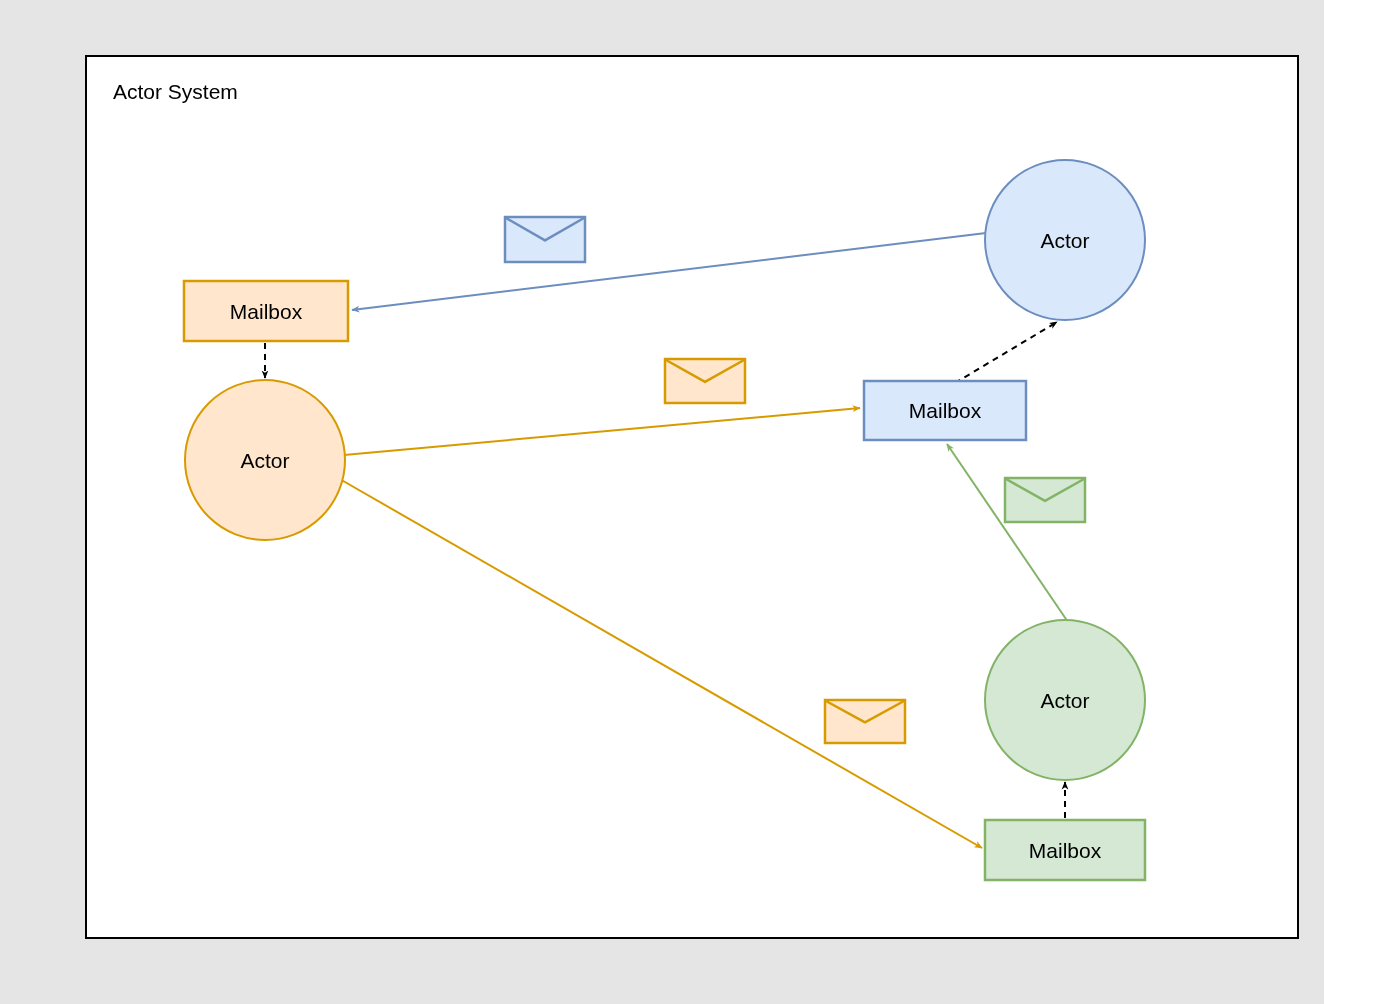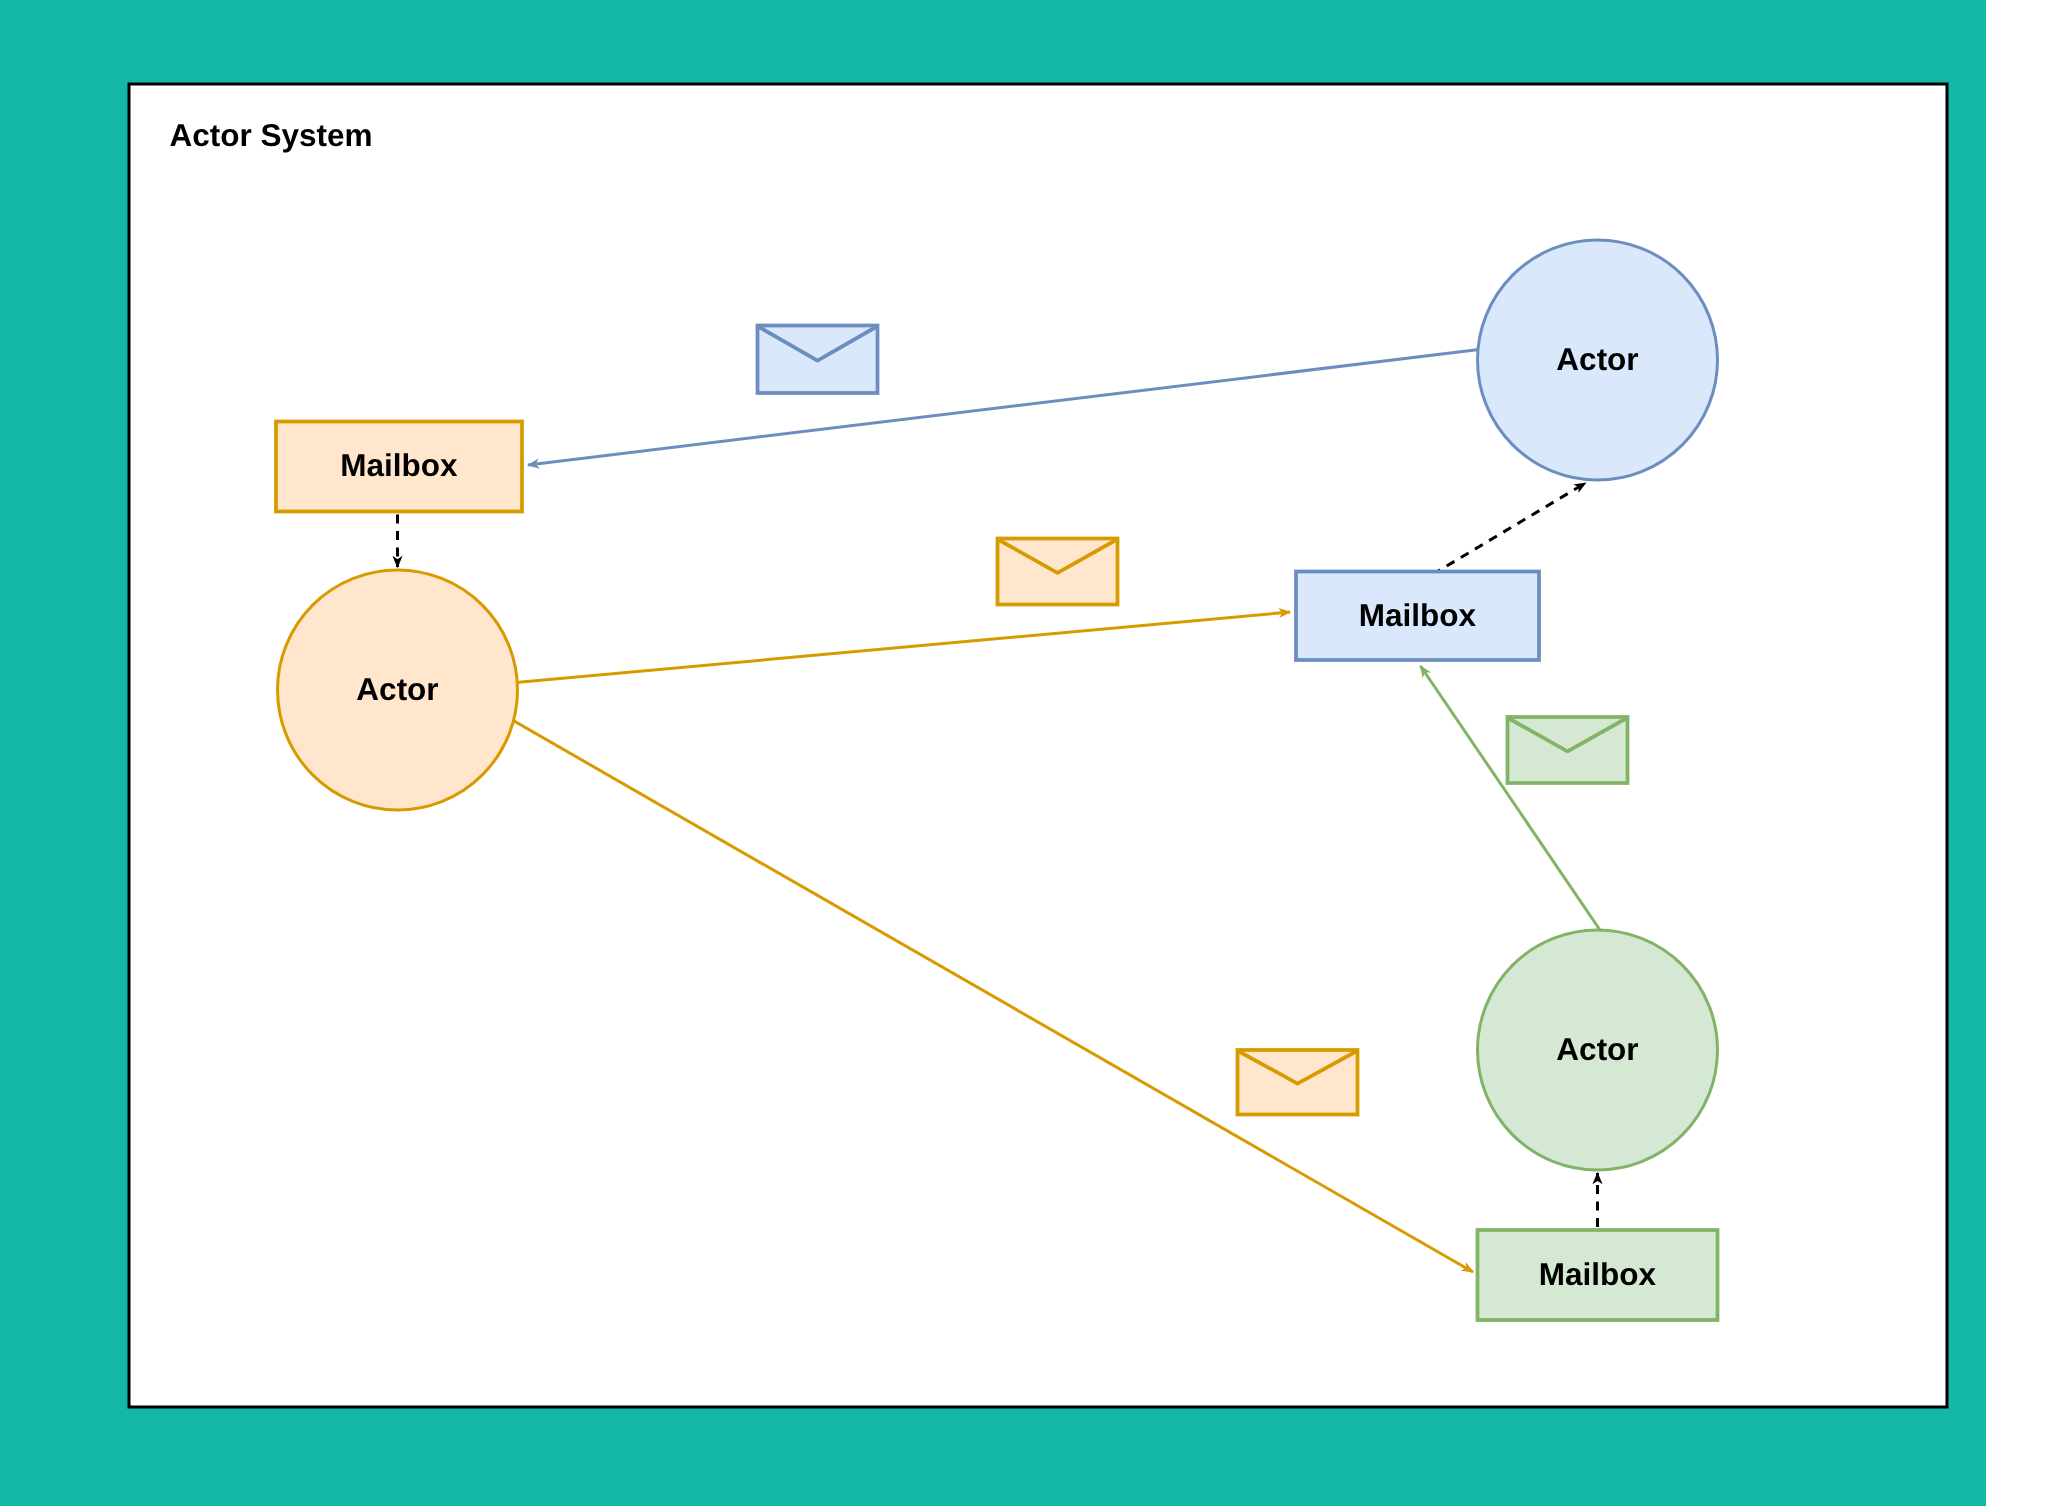--- a/index.html
+++ b/index.html
@@ -10,22 +10,21 @@
   body {
     width: 1380px;
     height: 1004px;
     font-family: "Liberation Sans", sans-serif;
     overflow: hidden;
   }
   #canvas {
     position: relative;
     width: 1324px;
     height: 1004px;
-    background: #14b8a6;
-    font-weight: bold;
+    background: #e5e5e5;
   }
   #diagram-svg {
     position: absolute;
     left: 0;
     top: 0;
     width: 1380px;
     height: 1004px;
   }
   .node-label {
     font-family: "Liberation Sans", sans-serif;

